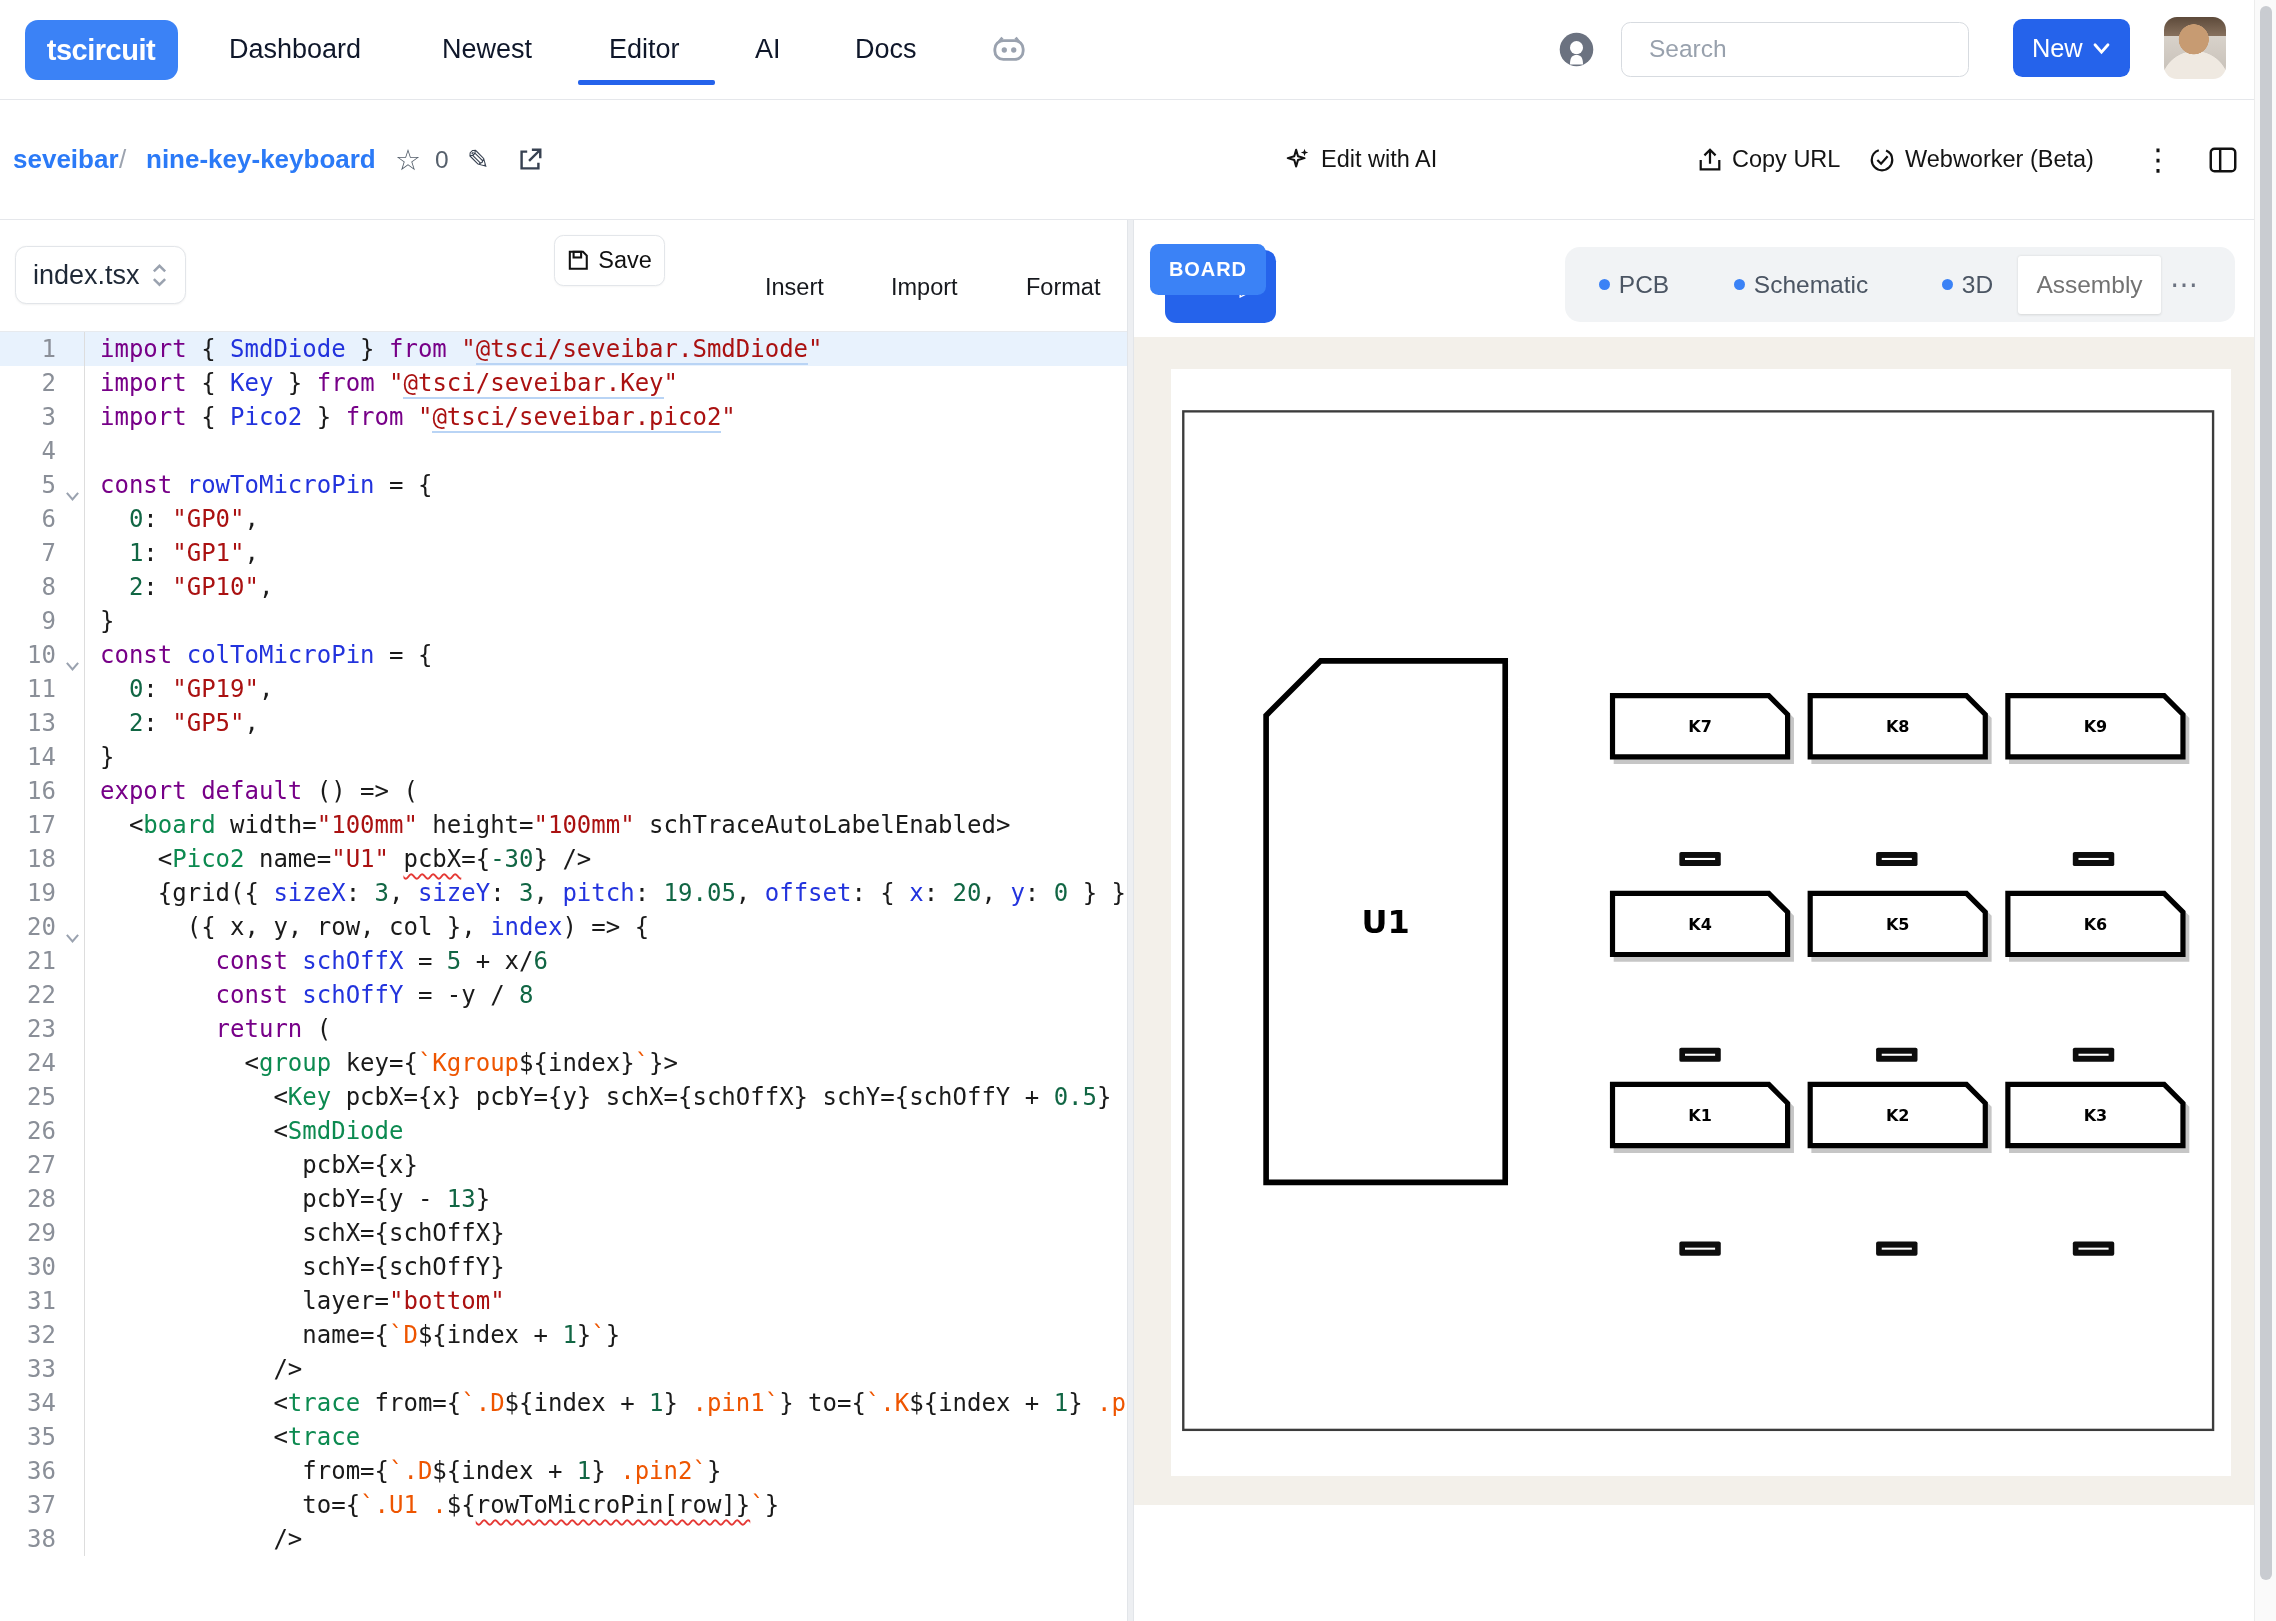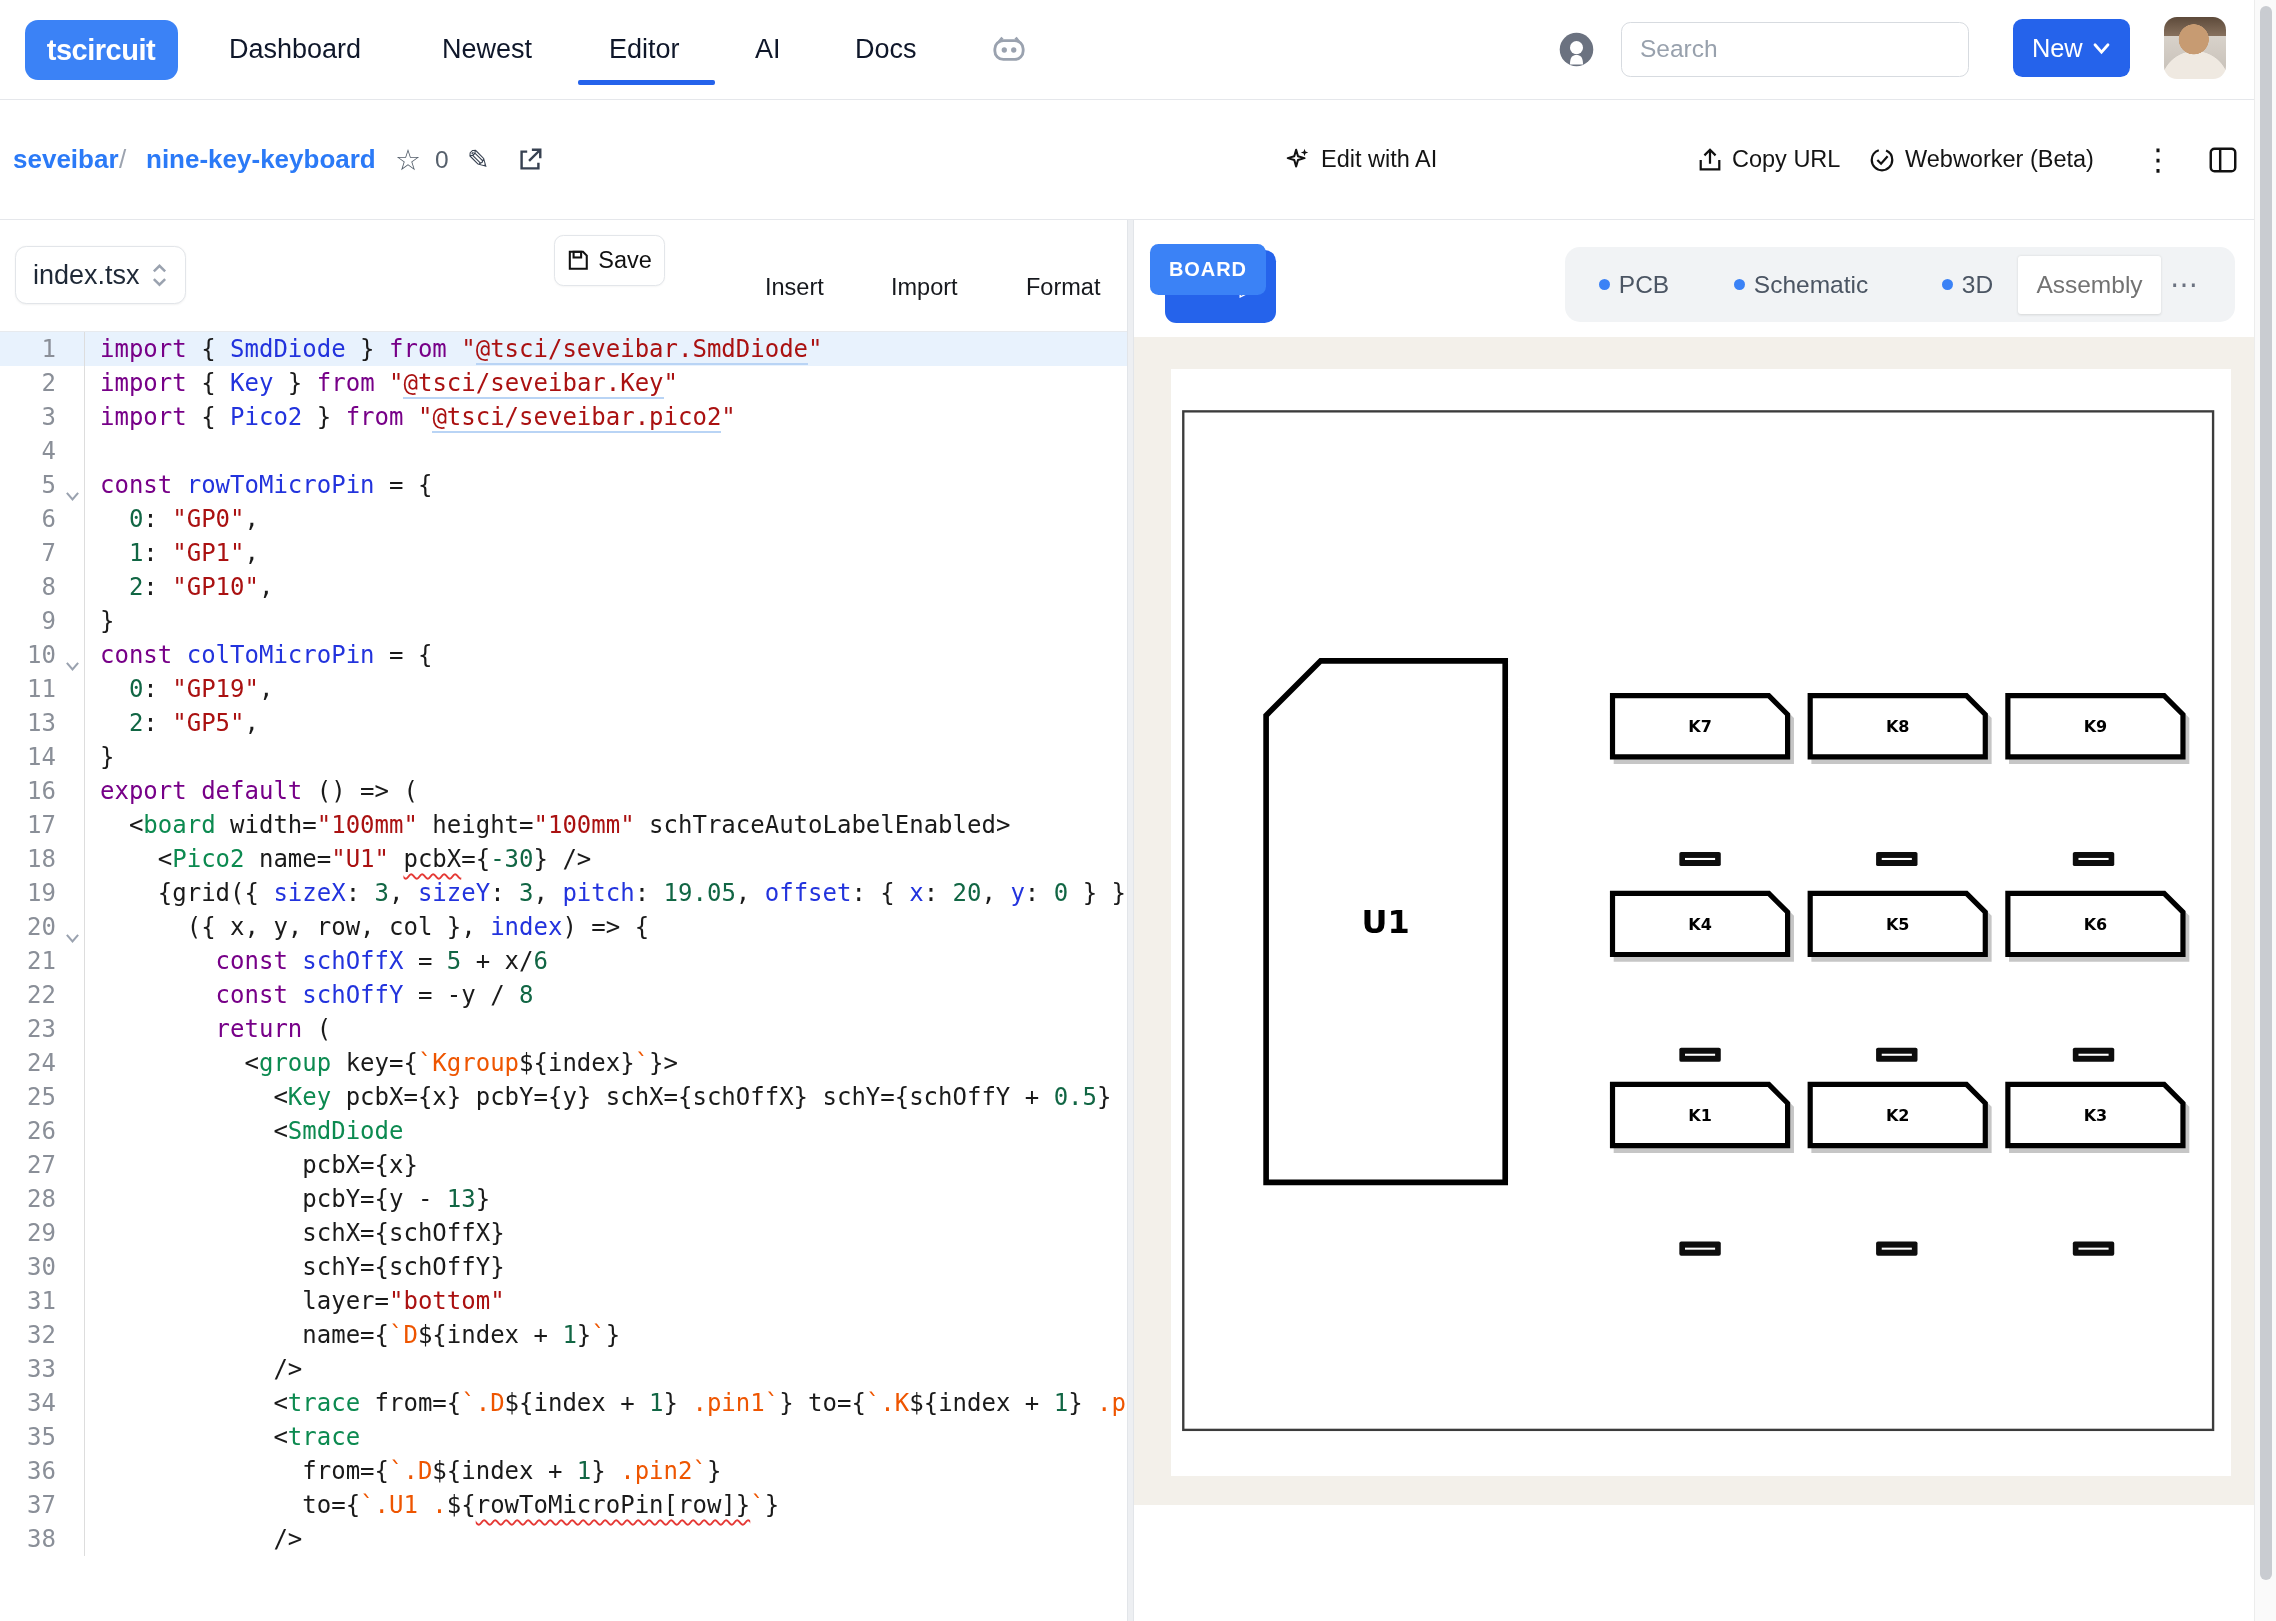--- a/index.html
+++ b/index.html
@@ -11,21 +11,21 @@
     border-bottom:0.9px solid #e5e7eb; z-index:5; }
   #logo { position:absolute; left:24.5px; top:20px; width:153px; height:60px; background:#3b82f6;
     border-radius:13px; color:#fff; font-size:29px; font-weight:bold; display:flex;
     align-items:center; justify-content:center; letter-spacing:-0.5px;text-align:right; }
   .navlink { position:absolute; top:0; height:99px; display:flex; align-items:center;
     font-size:27px; font-weight:500; color:#0f172a; }
   #nav-underline { position:absolute; left:578px; top:80px; width:137px; height:4.7px;
     background:#2563eb; border-radius:1.9px; }
   #search-box { position:absolute; left:1621px; top:21.7px; width:348px; height:55px;
     border:1.4px solid #d7dbe0; border-radius:9.4px; background:#fff; display:flex; align-items:center; }
-  #search-box span { margin-left:18px; font-size:24.5px; color:#98a1ad; }
+  #search-box span { margin-left:27px; font-size:24.5px; color:#98a1ad; }
   #new-btn { position:absolute; left:2013px; top:19px; width:117px; height:58px; background:#2563eb;
     border-radius:9.4px; color:#fff; font-size:25.4px; font-weight:500; display:flex;
     align-items:center; justify-content:center; gap:9.4px; }
   #avatar { position:absolute; left:2164px; top:17px; width:62px; height:62px; border-radius:13px;
     background:
       radial-gradient(circle at 48% 36%, #c79b72 0 29%, transparent 30%),
       radial-gradient(circle at 50% 110%, #efe9e1 0 45%, transparent 46%),
       linear-gradient(180deg,#5d4a3a 0%, #86705d 30%, #d8d2ca 31%, #c5beb6 100%); }
 
   

